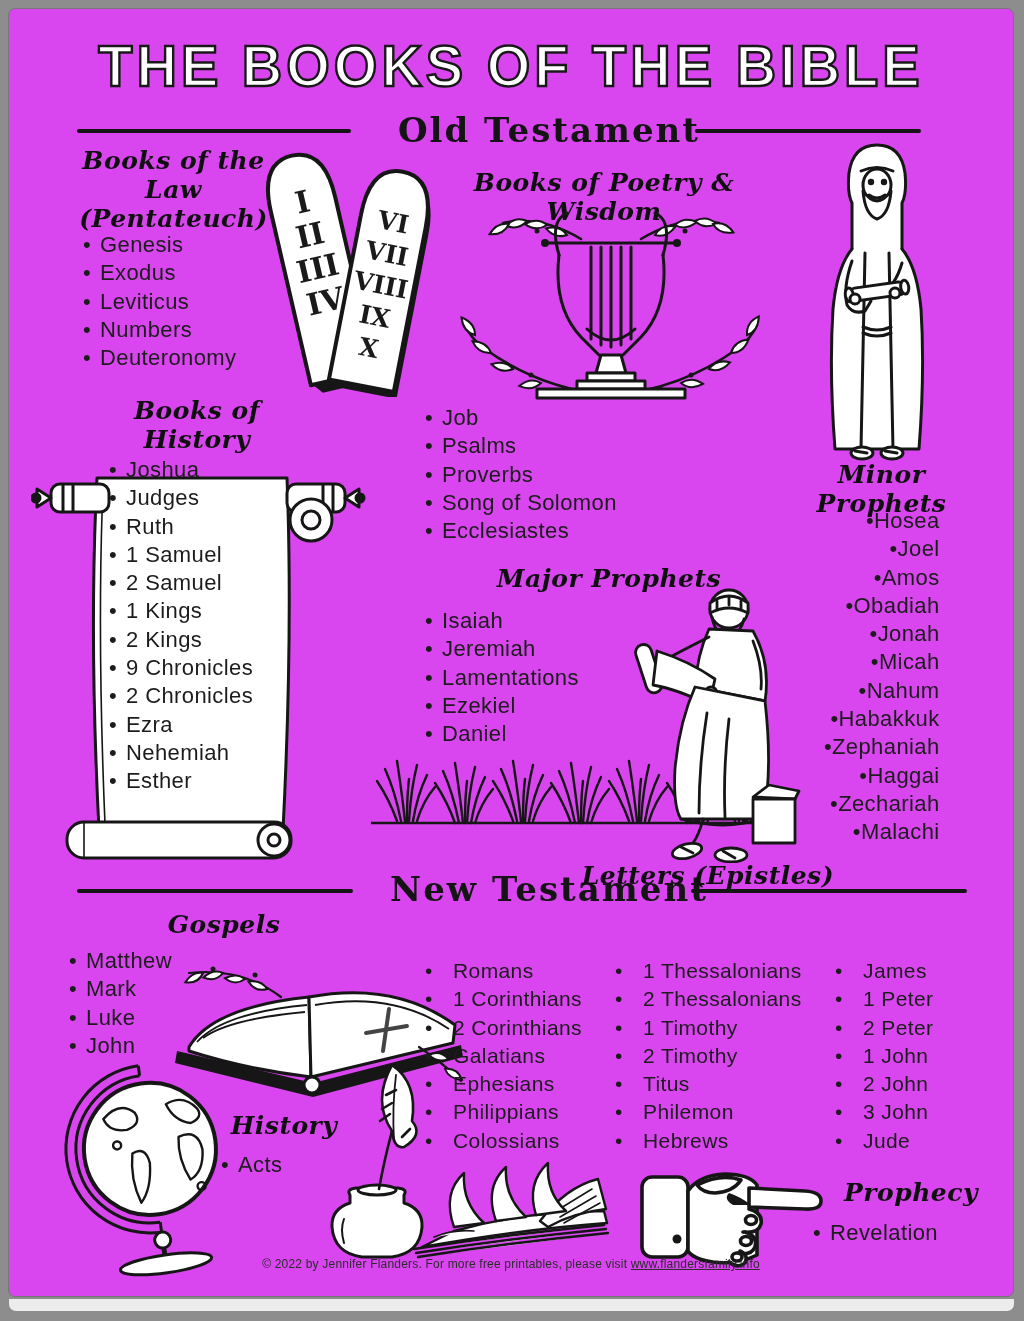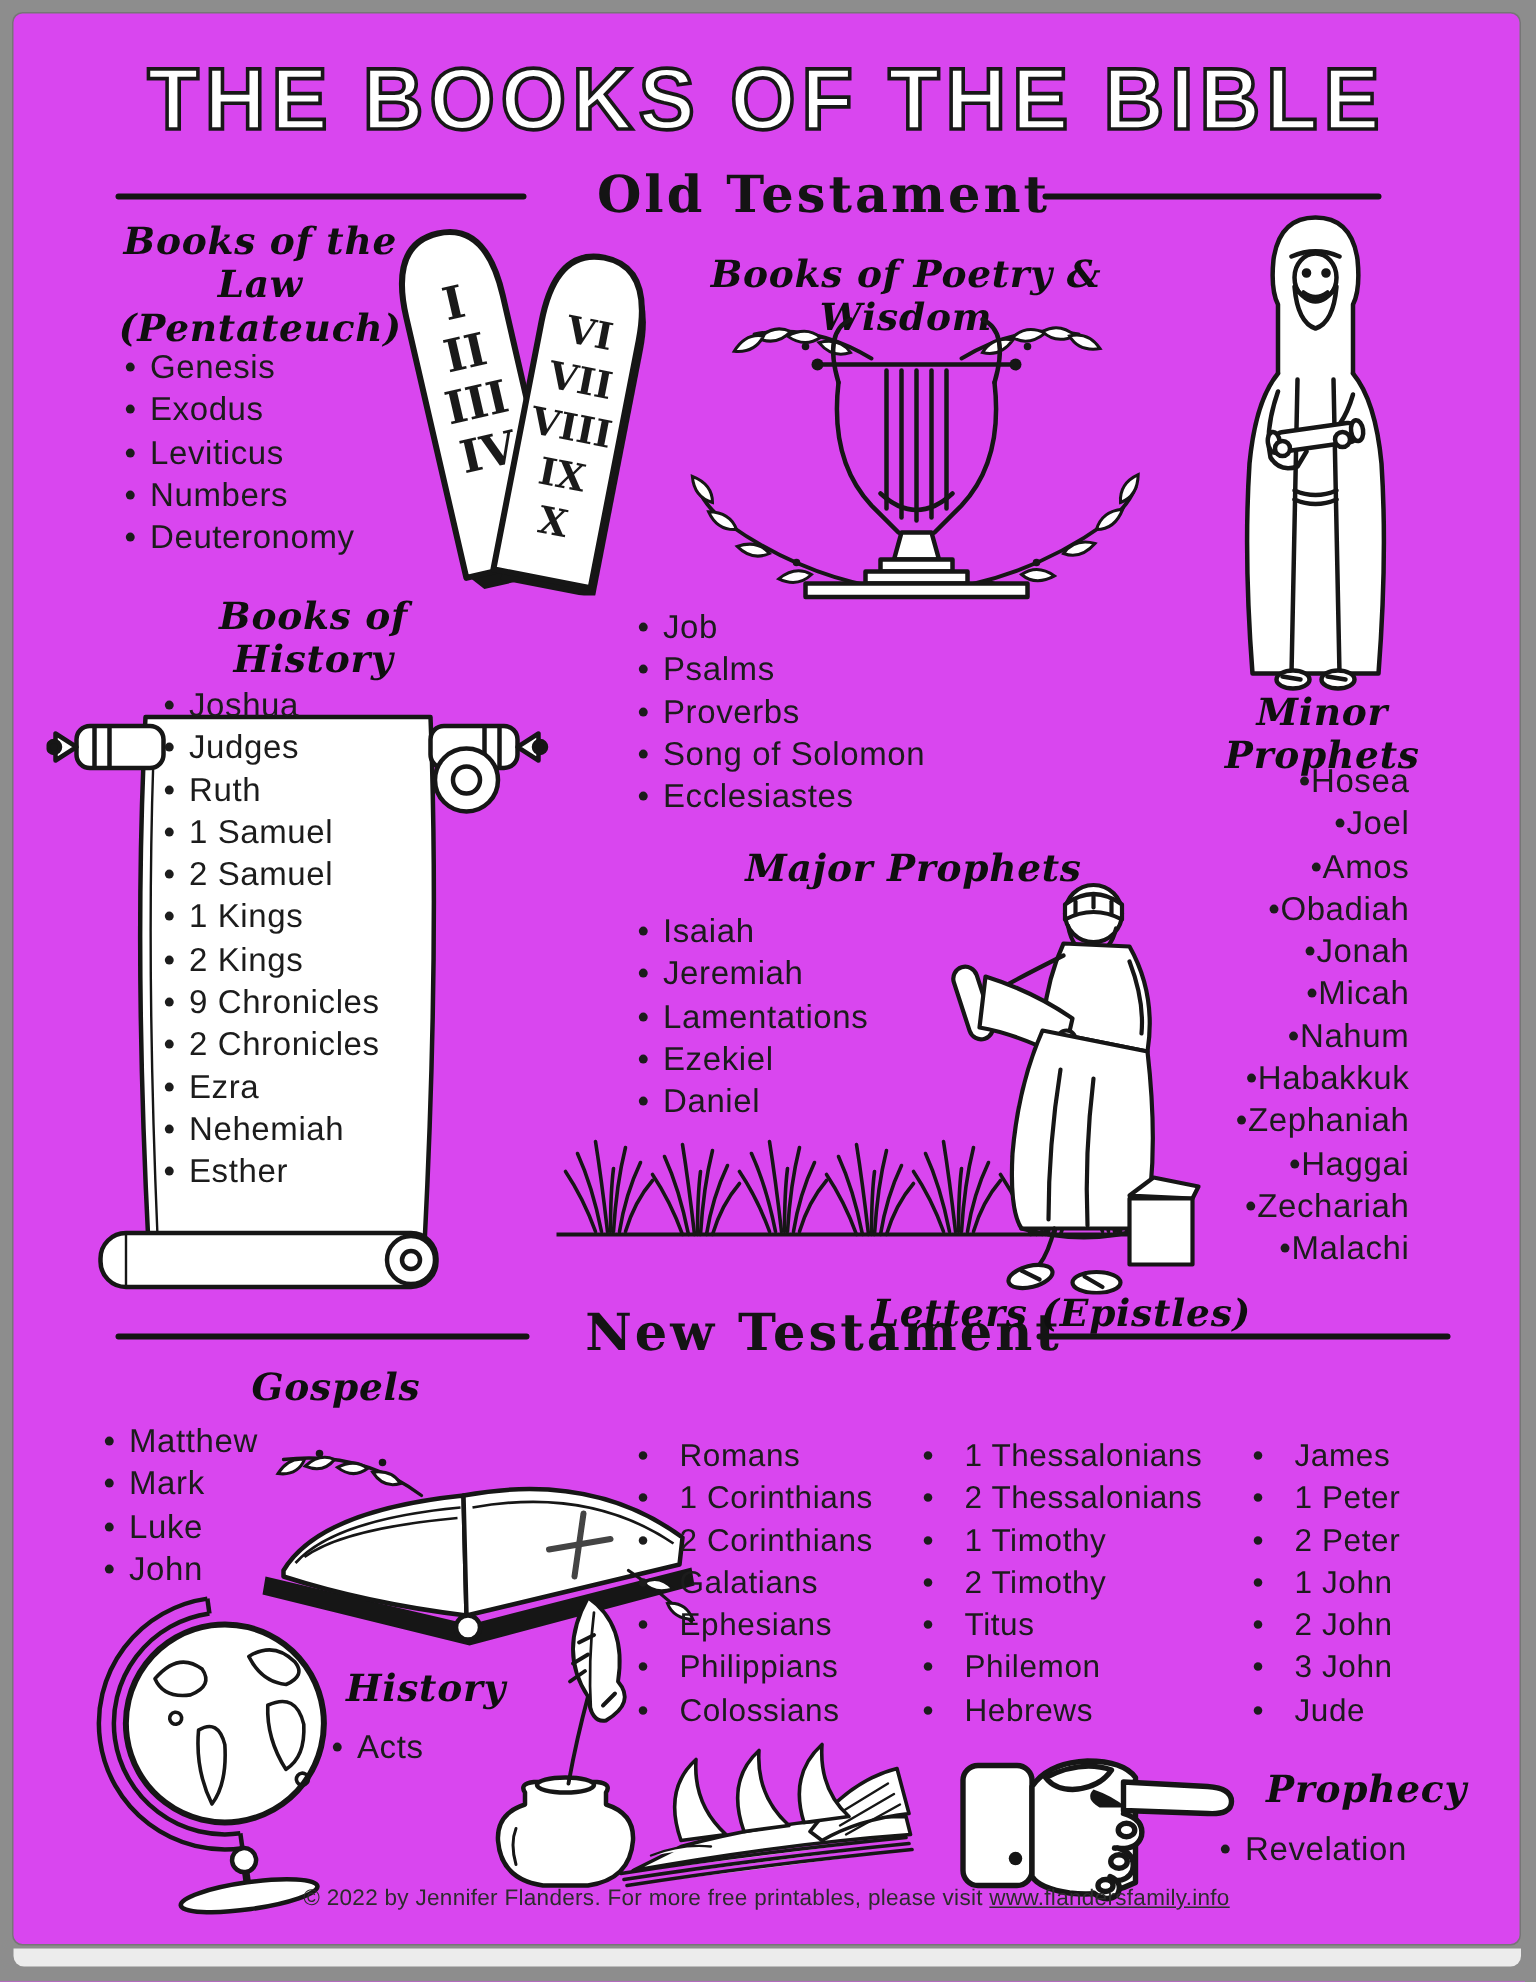--- a/index.html
+++ b/index.html
@@ -40,21 +40,21 @@
     letter-spacing:0.5px;
   }
   .booklist{list-style:none;margin:0;padding:0;font-size:22px;line-height:28.3px;
     color:#1c1c1c;letter-spacing:0.4px;}
   .booklist li{white-space:nowrap;}
   .booklist li::before{content:"\2022";display:inline-block;width:17px;color:#1c1c1c;}
   .booklist.spread li::before{width:28px;}
   .booklist.small{font-size:21px;}
   .footer{
     left:0;width:100%;top:1248px;text-align:center;
-    font-size:15px;color:#2c2c2c;letter-spacing:0.2px;
+    font-size:12px;color:#2c2c2c;letter-spacing:0.2px;
   }
   .footer a{color:#2c2c2c;text-decoration:underline;cursor:pointer;}
   svg{display:block;}
   svg text{font-family:"DejaVu Serif",serif;font-weight:bold;fill:#1a1a1a;}
 </style>
 </head>
 <body>
 
 <div class="page">
 
@@ -273,21 +273,21 @@
       <li>Jonah</li>
       <li>Micah</li>
       <li>Nahum</li>
       <li>Habakkuk</li>
       <li>Zephaniah</li>
       <li>Haggai</li>
       <li>Zechariah</li>
       <li>Malachi</li>
     </ul>
 
-  <div class="abs script-h" style="left:100px;top:388px;width:200px;">Books of History</div>
+  <div class="abs script-h" style="left:88px;top:388px;width:200px;">Books of History</div>
 
   <svg class="abs" style="left:22px;top:425px;" width="335" height="432" viewBox="0 0 335 432">
     <g stroke="#161616" stroke-width="3" fill="#fff" stroke-linejoin="round">
       <path d="M66,44 Q58,200 68,396 L252,396 Q262,200 256,44 Z"></path>
       <path d="M72,52 Q66,200 74,390" fill="none" stroke-width="1.6"></path>
       <rect x="20" y="50" width="58" height="28" rx="9"></rect>
       <line x1="32" y1="50" x2="32" y2="78"></line>
       <line x1="42" y1="50" x2="42" y2="78"></line>
       <path d="M20,64 L6,55 L6,73 Z"></path>
       <circle cx="5" cy="64" r="4" fill="#161616"></circle>

